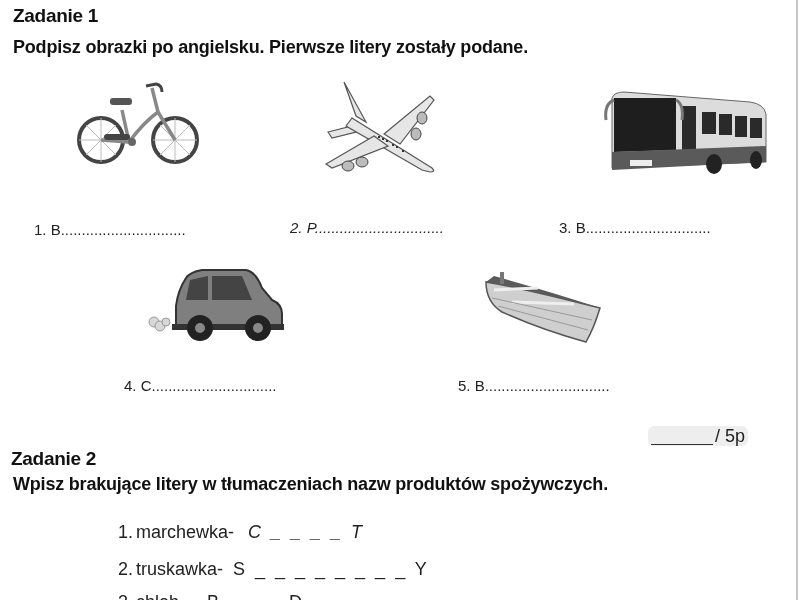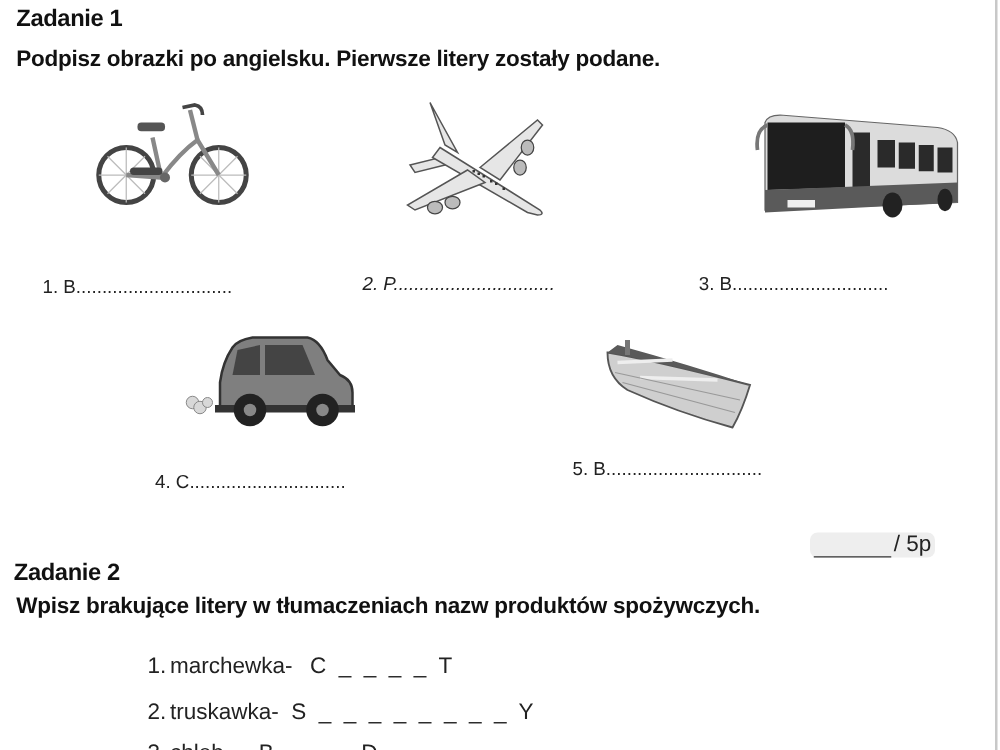--- a/index.html
+++ b/index.html
@@ -9,21 +9,21 @@
       font-family: "Liberation Sans", sans-serif;
     }
     .right-rule { position: absolute; left: 796px; top: 0; width: 2px; height: 600px; background: #c8c8c8; }
     .h-task { position: absolute; font-weight: bold; font-size: 19px; letter-spacing: -0.3px; text-align: right; }
     .instr { position: absolute; font-weight: bold; font-size: 18px; letter-spacing: -0.2px; }
     .pic { position: absolute; }
     .label { position: absolute; font-size: 15px; color: #222; white-space: nowrap; }
     .score {
       position: absolute; left: 648px; top: 426px; width: 100px; height: 20px;
       background: #eeeeee; border-radius: 6px; font-size: 18px; color: #222;
-      display: flex; align-items: flex-end; justify-content: center;
+      display: flex; align-items: center; justify-content: center;
     }
     .score .blank { display: inline-block; width: 62px; border-bottom: 1.5px solid #333; height: 16px; margin-right: 2px; }
     .row { position: absolute; left: 118px; font-size: 18px; color: #222; white-space: nowrap; }
     .row .num { display: inline-block; width: 18px; }
     .row .gap { display: inline-block; width: 14px; }
   </style>
 </head>
 <body>
 
 <div class="right-rule"></div>
@@ -126,30 +126,30 @@
     <line x1="10" y1="30" x2="110" y2="52"></line>
       <line x1="16" y1="38" x2="106" y2="62"></line>
   </g>
   <rect x="18" y="4" width="4" height="12" fill="#777"></rect>
 </svg>
 
 <div class="label" style="left:34px; top:221px;">1. B..............................</div>
 <div class="label" style="left:290px; top:219px;font-style:italic;">2. P...............................</div>
 <div class="label" style="left:559px; top:219px;">3. B..............................</div>
 <div class="label" style="left:124px; top:377px;">4. C..............................</div>
-<div class="label" style="left:458px; top:367px;">5. B..............................</div>
+<div class="label" style="left:458px; top:377px;">5. B..............................</div>
 
 <div class="h-task" style="left:11px; top:448px;">Zadanie 2</div>
 <div class="score">
   <span class="blank"></span>
   <span>/ 5p</span>
 </div>
 <div class="instr" style="left:13px; top:474px;">Wpisz brakujące litery w tłumaczeniach nazw produktów spożywczych.</div>
 
 <div class="row" style="top:522px;">
-  <span class="num">1.</span><span>marchewka-</span><span class="gap"></span><span style="white-space:pre;">C  _  _  _  _  T</span>
+  <span class="num">1.</span><span>marchewka-</span><span class="gap"></span><span style="white-space:pre;font-style:italic;">C  _  _  _  _  T</span>
 </div>
 <div class="row" style="top:559px;">
   <span class="num">2.</span><span>truskawka-</span><span class="gap" style="width:10px;"></span><span style="white-space:pre;">S  _  _  _  _  _  _  _  _  Y</span>
 </div>
 <div class="row" style="top:592px;">
   <span class="num">3.</span><span>chleb-</span><span class="gap" style="width:22px;"></span><span style="white-space:pre;">B  _  _  _  D</span>
 </div>
 
 </body></html>

